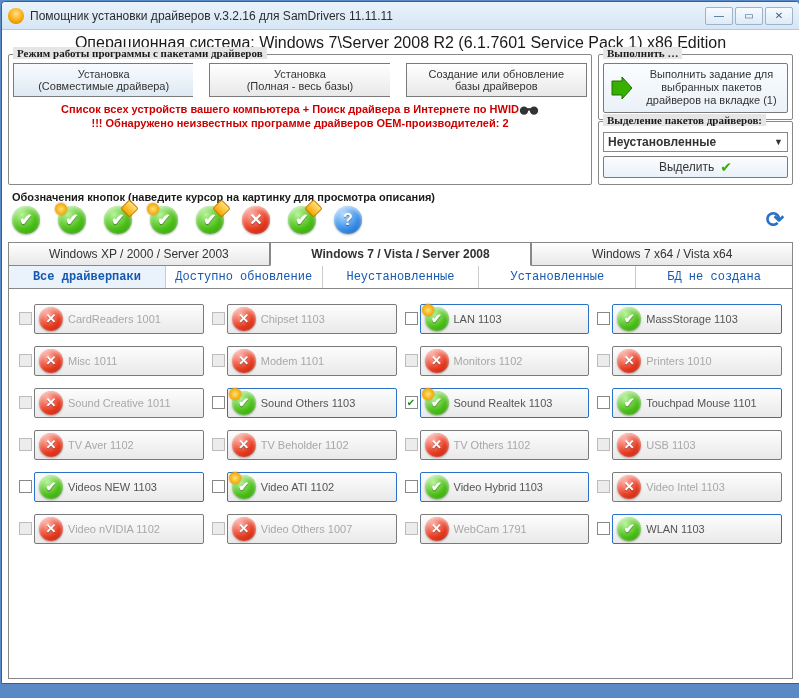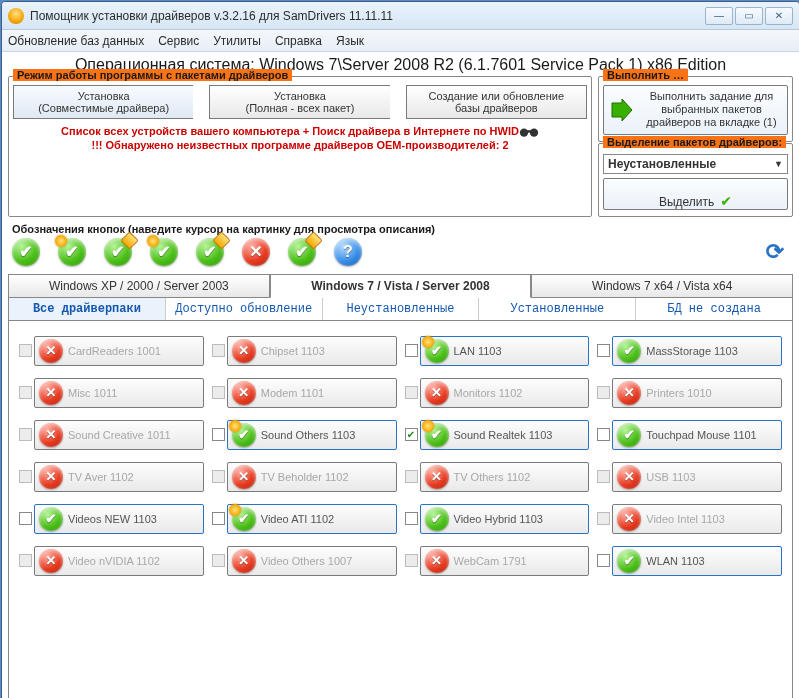--- a/index.html
+++ b/index.html
@@ -9,37 +9,37 @@
   .titlebar .icon { width:16px; height:16px; margin-right:6px; background:radial-gradient(circle at 50% 35%,#ffe08a,#f7a600 60%,#c77500); border-radius:50%; }
   .titlebar .title { flex:1; color:#2b2b2b; font-size:12px; }
   .titlebar .wbtns { display:flex; gap:2px; }
   .titlebar .wbtn { width:28px; height:18px; border:1px solid #9bb4cc; border-radius:2px; background:linear-gradient(#f7fbff,#dfeaf5); display:flex; align-items:center; justify-content:center; color:#3b5f8a; font-size:10px; cursor:default; }
   .menubar { height:22px; background:linear-gradient(#f4f8fc,#e7eef6); border-bottom:1px solid #c7d4e1; display:flex; align-items:center; padding:0 6px; gap:14px; font-size:12px; color:#2b2b2b; }
   .menubar .mitem { cursor:default; }
   .content { padding:0 6px 4px; }
   .ostitle { text-align:center; font-size:16px; color:#1a1a1a; padding:4px 0 2px; }
   .row { display:flex; gap:6px; }
   .leftcol { flex:1; border:1px solid #888; border-radius:2px; padding:2px 4px 6px; position:relative; }
-  .grouplabel { position:relative; top:-10px; background:#f97316; padding:0 4px; font-weight:bold; color:#1a1a1a; white-space:nowrap; display:inline-block; }
+  .grouplabel { position:relative; top:-10px; background:#e5e5e5; padding:0 4px; font-weight:bold; color:#1a1a1a; white-space:nowrap; display:inline-block;font-family:Liberation Serif, serif; }
   .modes { display:flex; gap:16px; margin-top:-6px; }
   .modebtn { flex:1; border:1px solid #7a7a7a; border-right:none; background:linear-gradient(#fff,#e8e8e8); text-align:center; padding:4px 2px; font-size:11px; cursor:default; }
   .modebtn:last-child { border-right:1px solid #7a7a7a; }
   .modebtn.active { background:linear-gradient(#f7fbff,#dfe9f3); }
   .warnings { text-align:center; margin-top:4px; }
   .warnline1 { color:#cc0000; font-weight:bold; font-size:11px; display:inline-flex; align-items:center; justify-content:center; }
   .warnline2 { color:#cc0000; font-weight:bold; font-size:11px; }
   .bino { width:20px; height:16px; display:inline-block; vertical-align:middle; }
   .rightcol { width:195px; display:flex; flex-direction:column; gap:1px; }
   .rgroup { border:1px solid #888; border-radius:2px; padding:2px 4px 6px; }
   .bigbtn { display:flex; align-items:center; gap:6px; border:1px solid #7a7a7a; background:linear-gradient(#fbfdff,#eaf1f8); padding:4px; border-radius:2px; cursor:default; }
   .bigbtn .arrow { width:26px; height:26px; }
   .bigbtn .bbtxt { flex:1; text-align:center; font-size:11px; line-height:1.2; }
   .select { width:100%; height:20px; border:1px solid #888; font-size:12px; font-weight:bold; padding:0 4px; background:#fff; display:flex; align-items:center; justify-content:space-between; }
   .select .caret { font-size:9px; }
-  .selbtn { height:32px; border:1px solid #7a7a7a; background:linear-gradient(#fbfdff,#eaf1f8); display:flex; align-items:flex-end; justify-content:center; gap:6px; font-size:12px; border-radius:2px; cursor:default; margin-top:4px; }
+  .selbtn { height:22px; border:1px solid #7a7a7a; background:linear-gradient(#fbfdff,#eaf1f8); display:flex; align-items:center; justify-content:center; gap:6px; font-size:12px; border-radius:2px; cursor:default; margin-top:4px; }
   .legend { margin-top:6px; }
   .legendtitle { font-weight:bold; color:#1a1a1a; padding:0 4px; }
   .iconrow { display:flex; align-items:center; gap:18px; padding:3px 4px 0; }
   .cicon { width:28px; height:28px; border-radius:50%; position:relative; box-shadow:inset 0 2px 4px rgba(255,255,255,.7), 0 1px 2px rgba(0,0,0,.3); display:flex; align-items:center; justify-content:center; }
   .cicon.green { background:radial-gradient(circle at 35% 30%,#b7f59a,#4bbf17 55%,#2b8e0b); }
   .cicon.red { background:radial-gradient(circle at 35% 30%,#ffb0a6,#e83a1f 55%,#a3190a); }
   .cicon.blue { background:radial-gradient(circle at 35% 30%,#b7ddff,#3a8fe8 55%,#1254a3); }
   .cicon .glyph { color:#fff; font-size:16px; font-weight:bold; text-shadow:0 1px 1px rgba(0,0,0,.4); }
   .cicon .star { position:absolute; top:-3px; left:-3px; width:12px; height:12px; background:radial-gradient(circle,#ffe27a,#f3a600 70%); border-radius:50%; box-shadow:0 0 2px #c77500; }
   .cicon .warn { position:absolute; top:-4px; right:-4px; width:13px; height:13px; background:linear-gradient(#ffe27a,#f3a600); border:1px solid #c77500; border-radius:2px; transform:rotate(45deg); }
@@ -65,41 +65,34 @@
 <div class="window">
   <div class="titlebar">
     <div class="icon"></div>
     <div class="title">Помощник установки драйверов v.3.2.16 для SamDrivers 11.11.11</div>
     <div class="wbtns">
       <div class="wbtn">—</div>
       <div class="wbtn">▭</div>
       <div class="wbtn">✕</div>
     </div>
   </div>
-  <div class="menubar">
-    <span class="mitem">Обновление баз данных</span>
-    <span class="mitem">Сервис</span>
-    <span class="mitem">Утилиты</span>
-    <span class="mitem">Справка</span>
-    <span class="mitem">Язык</span>
-  </div>
   <div class="content">
     <div class="ostitle">Операционная система: Windows 7\Server 2008 R2  (6.1.7601 Service Pack 1) x86 Edition</div>
 
     <div class="row">
       <div class="leftcol">
         <span class="grouplabel">Режим работы программы с пакетами драйверов</span>
         <div class="modes">
           <div class="modebtn active">
             <div>Установка</div>
             <div>(Совместимые драйвера)</div>
           </div>
           <div class="modebtn">
             <div>Установка</div>
-            <div>(Полная - всех пакет)</div>
+            <div>(Полная - весь базы)</div>
           </div>
           <div class="modebtn">
             <div>Создание или обновление</div>
             <div>базы драйверов</div>
           </div>
         </div>
         <div class="warnings">
           <div class="warnline1">
             <span>Список всех устройств вашего компьютера + Поиск драйвера в Интернете по HWID</span>
             <svg class="bino" viewBox="0 0 24 16">

